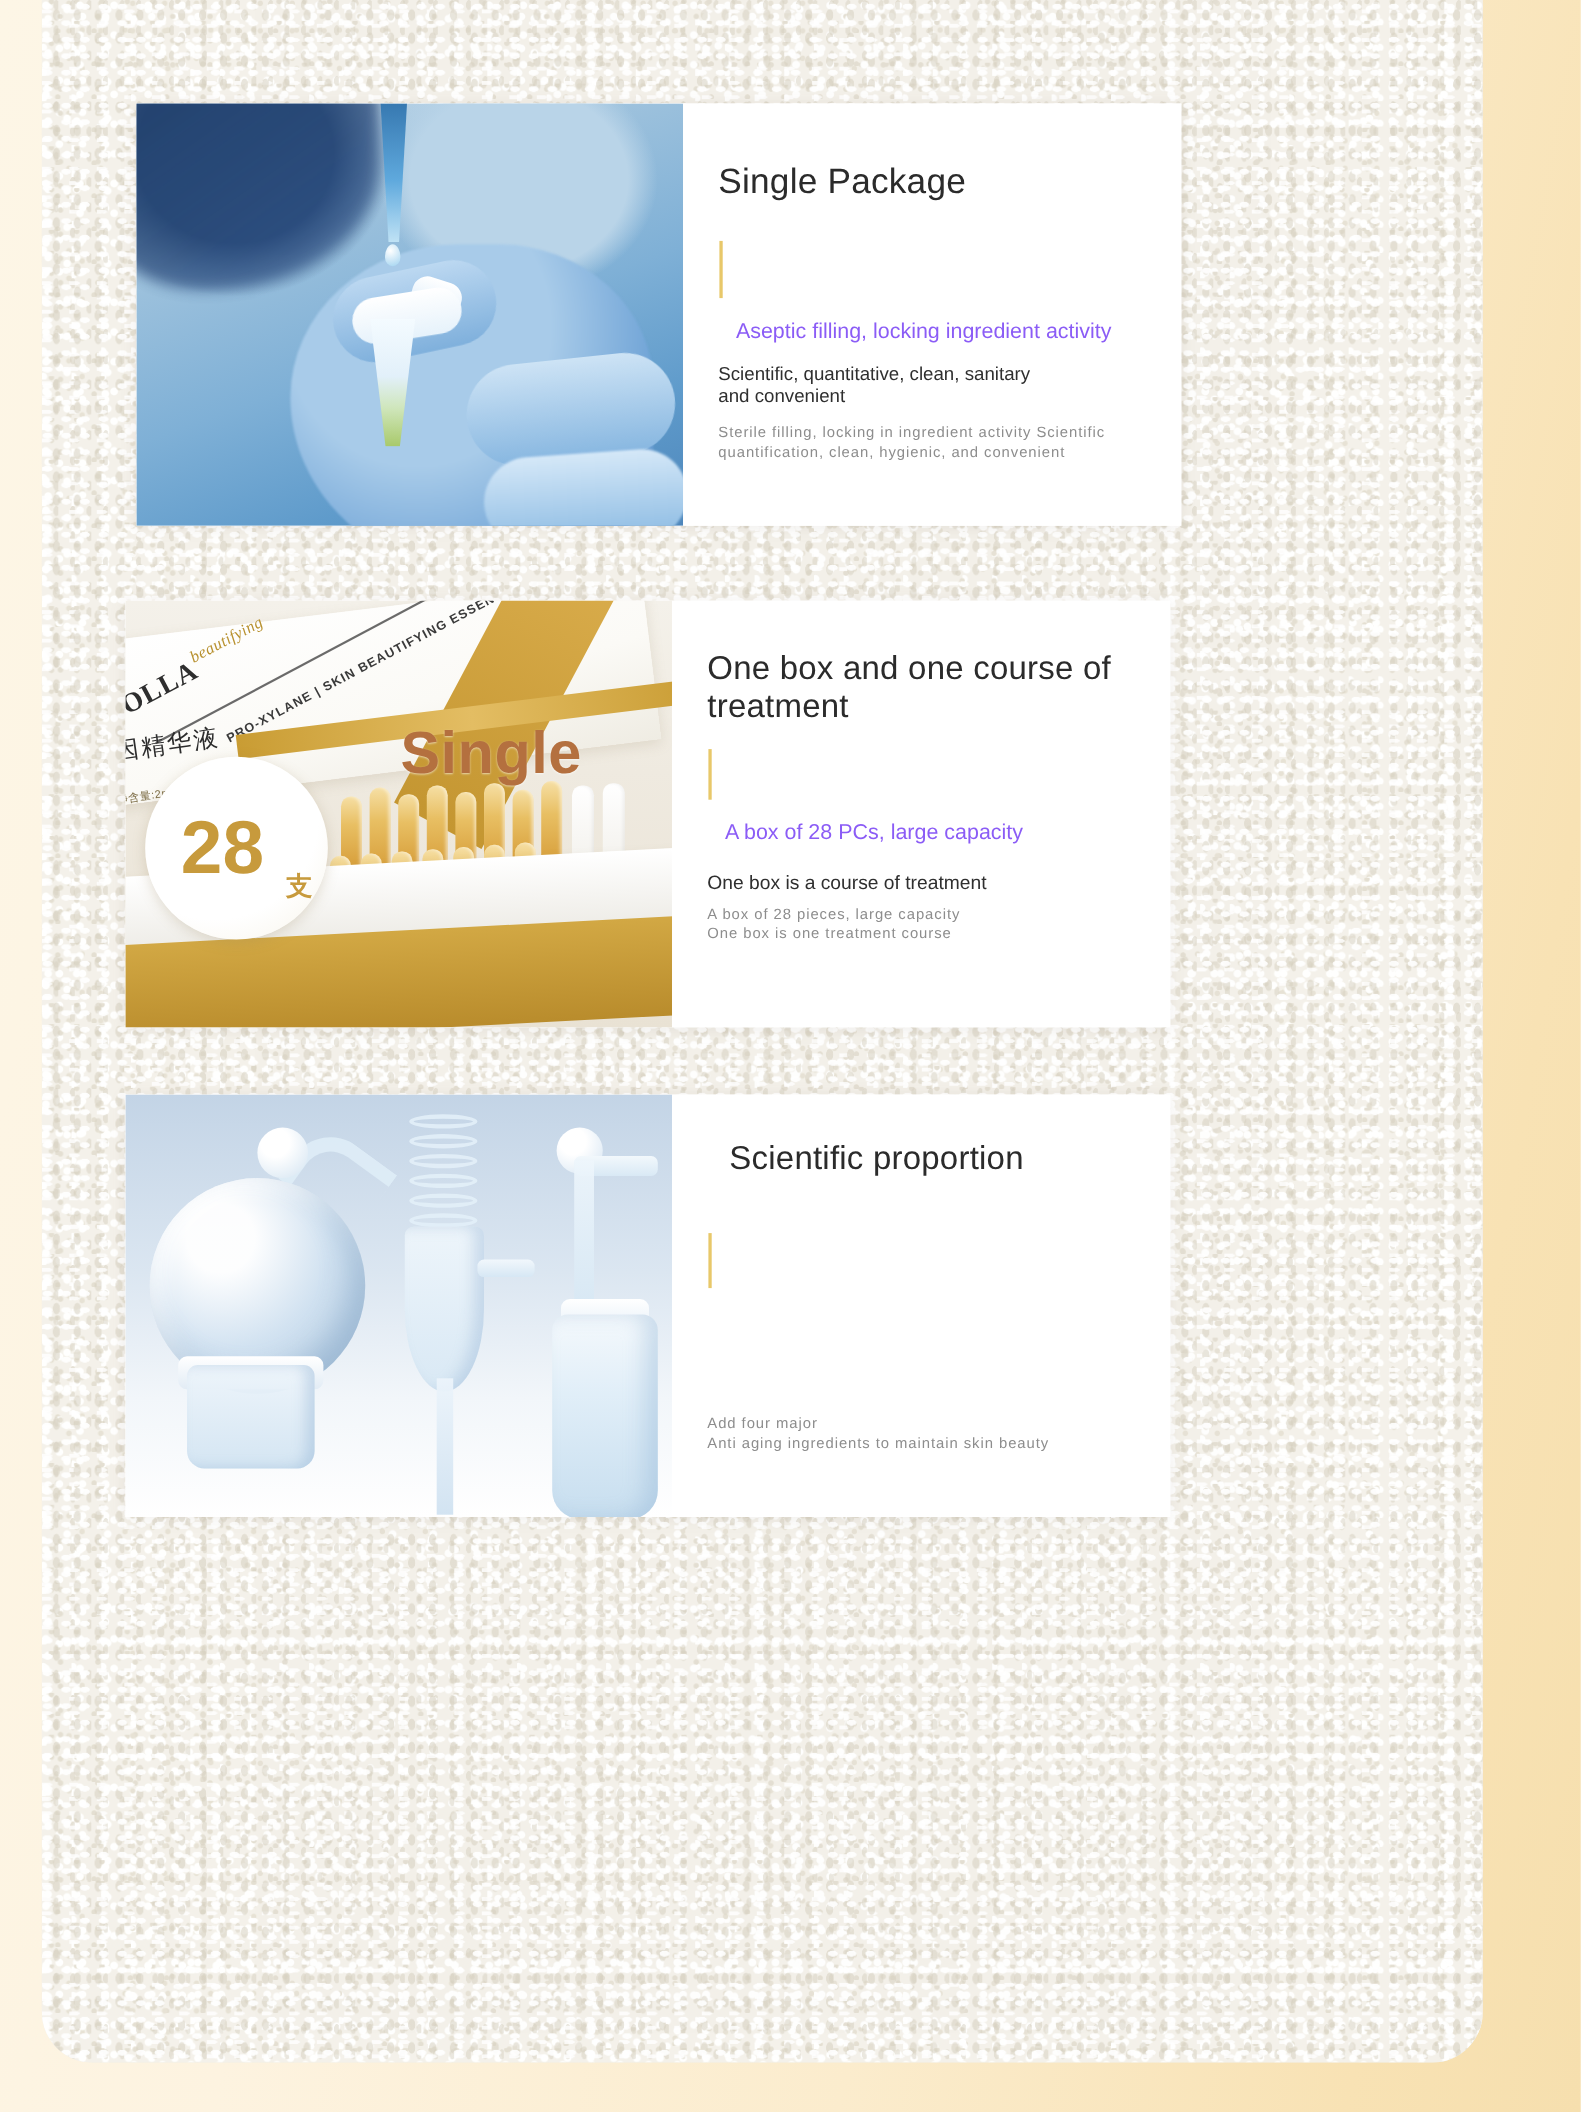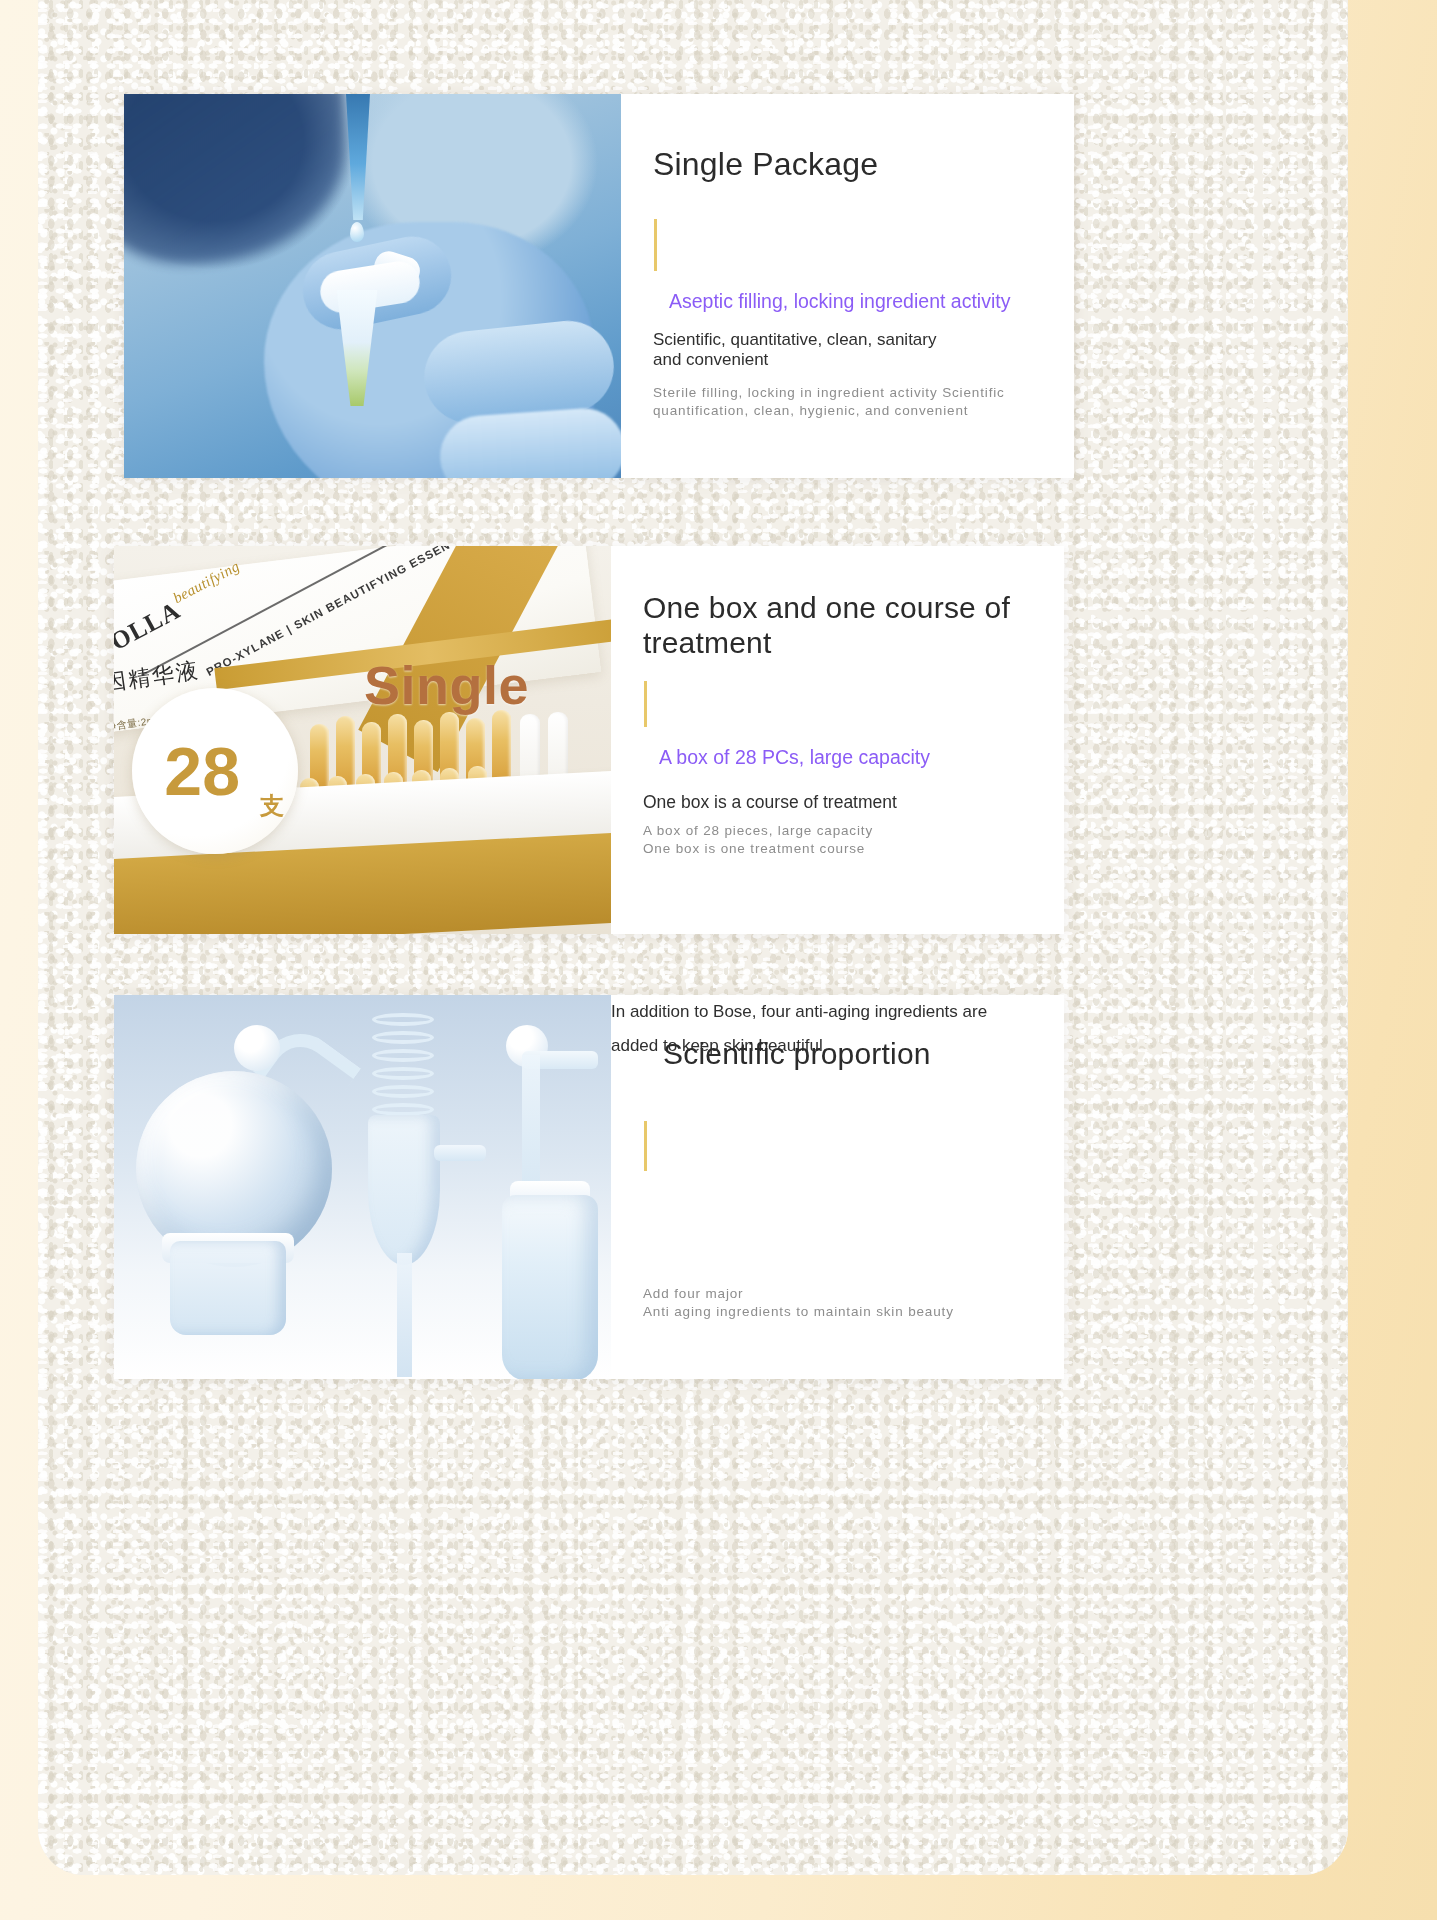--- a/index.html
+++ b/index.html
@@ -415,22 +415,18 @@
     <div class="stem"></div>
     <div class="bulb3"></div>
     <div class="tube3b"></div>
     <div class="tube3"></div>
     <div class="vial-cap"></div>
     <div class="vial"></div>
   </div>
   <div class="content">
     <div class="c-title t3-title">Scientific proportion</div>
     <div class="c-rule t3-rule"></div>
-    <div class="t3-body">
-      <div>In addition to Bose, four anti-aging ingredients are</div>
-      <div>added to keep skin beautiful.</div>
-    </div>
     <div class="c-fine t3-fine">
       <div>Add four major</div>
       <div>Anti aging ingredients to maintain skin beauty</div>
     </div>
   </div>
 </div>
 
 </body></html>

